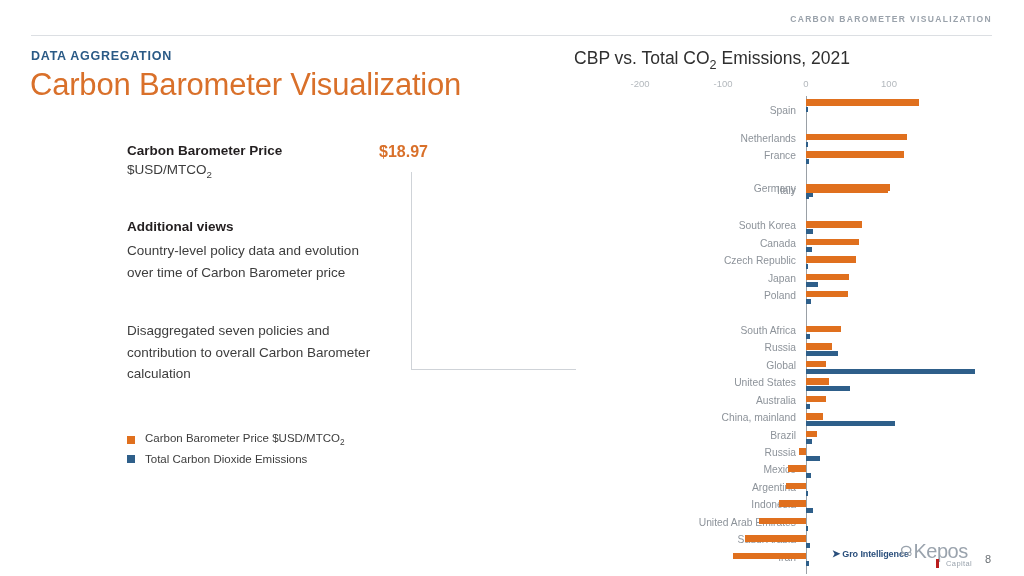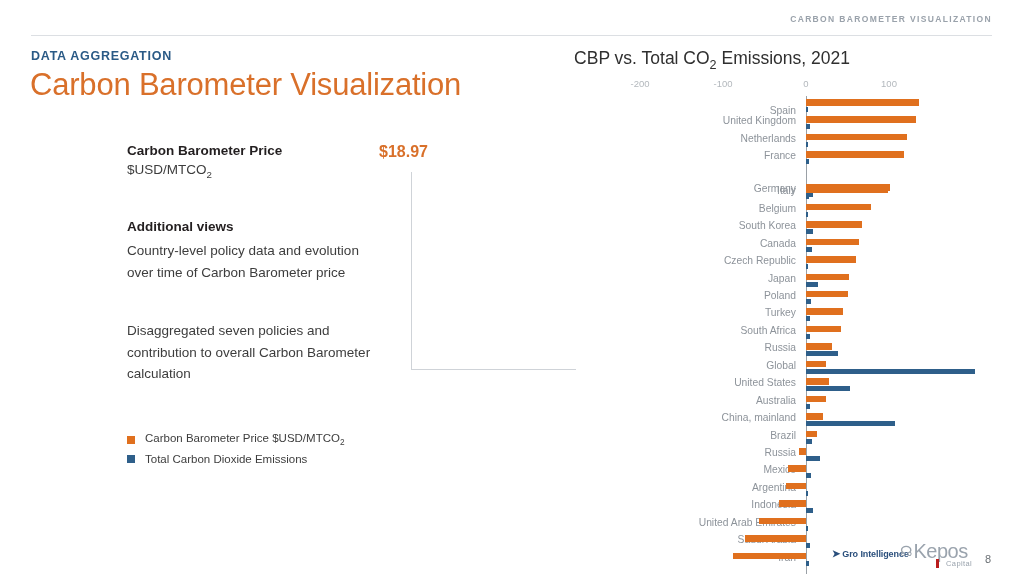--- a/index.html
+++ b/index.html
@@ -148,50 +148,40 @@
         <div class="tick-lbl" style="left: 394px;">0</div>
         <div class="tick-lbl" style="left: 477px;">100</div>
       </div>
     <div class="plot" id="plot">
       <div class="axis-line" id="axis" style="left: 394px;"></div>
     <div class="row" style="top: 1px; height: 17.45px;">
           <div class="cat-lbl" style="right: 228px; top: 1px; margin-top: 7px;">Spain</div>
           <div class="bar orange" style="top: 2px; height: 6.5px; width: 112.88px; left: 394px;"></div>
           <div class="bar blue" style="top: 10px; height: 5px; width: 2.49px; left: 394px;"></div>
         </div>
-        <div class="row" style="top: 18.45px; height: 17.45px;">
-          <div class="cat-lbl" style="right: 228px; top: 1px;">United Kingdom</div>
-          <div class="bar orange" style="top: 2px; height: 6.5px; width: 109.56px; left: 394px;"></div>
-          <div class="bar blue" style="top: 10px; height: 5px; width: 4.15px; left: 394px;"></div>
-        </div>
         <div class="row" style="top: 35.9px; height: 17.45px;">
           <div class="cat-lbl" style="right: 228px; top: 1px;">Netherlands</div>
           <div class="bar orange" style="top: 2px; height: 6.5px; width: 101.26px; left: 394px;"></div>
           <div class="bar blue" style="top: 10px; height: 5px; width: 1.66px; left: 394px;"></div>
         </div>
         <div class="row" style="top: 53.35px; height: 17.45px;">
           <div class="cat-lbl" style="right: 228px; top: 1px;">France</div>
           <div class="bar orange" style="top: 2px; height: 6.5px; width: 97.94px; left: 394px;"></div>
           <div class="bar blue" style="top: 10px; height: 5px; width: 3.32px; left: 394px;"></div>
         </div>
         <div class="row" style="top: 56px; height: 17.45px; margin-top: 30px;">
           <div class="cat-lbl" style="right: 228px; top: 1px;">Germany</div>
           <div class="bar orange" style="top: 2px; height: 6.5px; width: 83.83px; left: 394px;"></div>
           <div class="bar blue" style="top: 10px; height: 5px; width: 7.47px; left: 394px;"></div>
         </div>
         <div class="row" style="top: 88.25px; height: 17.45px;">
           <div class="cat-lbl" style="right: 228px; top: 1px;">Italy</div>
           <div class="bar orange" style="top: 2px; height: 6.5px; width: 82.17px; left: 394px;"></div>
           <div class="bar blue" style="top: 10px; height: 5px; width: 3.32px; left: 394px;"></div>
         </div>
-        <div class="row" style="top: 105.7px; height: 17.45px;">
-          <div class="cat-lbl" style="right: 228px; top: 1px;">Belgium</div>
-          <div class="bar orange" style="top: 2px; height: 6.5px; width: 64.74px; left: 394px;"></div>
-          <div class="bar blue" style="top: 10px; height: 5px; width: 1.66px; left: 394px;"></div>
-        </div>
         <div class="row" style="top: 123.15px; height: 17.45px;">
           <div class="cat-lbl" style="right: 228px; top: 1px;">South Korea</div>
           <div class="bar orange" style="top: 2px; height: 6.5px; width: 56.44px; left: 394px;"></div>
           <div class="bar blue" style="top: 10px; height: 5px; width: 6.64px; left: 394px;"></div>
         </div>
         <div class="row" style="top: 140.6px; height: 17.45px;">
           <div class="cat-lbl" style="right: 228px; top: 1px;">Canada</div>
           <div class="bar orange" style="top: 2px; height: 6.5px; width: 53.12px; left: 394px;"></div>
           <div class="bar blue" style="top: 10px; height: 5px; width: 5.81px; left: 394px;"></div>
         </div>
@@ -202,25 +192,20 @@
         </div>
         <div class="row" style="top: 158.05px; height: 17.45px;">
           <div class="cat-lbl" style="right: 228px; top: 1px;">Czech Republic</div>
           <div class="bar orange" style="top: 2px; height: 6.5px; width: 49.8px; left: 394px;"></div>
           <div class="bar blue" style="top: 10px; height: 5px; width: 1.66px; left: 394px;"></div>
         </div>
         <div class="row" style="top: 192.95px; height: 17.45px;">
           <div class="cat-lbl" style="right: 228px; top: 1px;">Poland</div>
           <div class="bar orange" style="top: 2px; height: 6.5px; width: 41.5px; left: 394px;"></div>
           <div class="bar blue" style="top: 10px; height: 5px; width: 4.98px; left: 394px;"></div>
-        </div>
-        <div class="row" style="top: 210.4px; height: 17.45px;">
-          <div class="cat-lbl" style="right: 228px; top: 1px;">Turkey</div>
-          <div class="bar orange" style="top: 2px; height: 6.5px; width: 36.52px; left: 394px;"></div>
-          <div class="bar blue" style="top: 10px; height: 5px; width: 4.15px; left: 394px;"></div>
         </div>
         <div class="row" style="top: 227.85px; height: 17.45px;">
           <div class="cat-lbl" style="right: 228px; top: 1px;">South Africa</div>
           <div class="bar orange" style="top: 2px; height: 6.5px; width: 34.86px; left: 394px;"></div>
           <div class="bar blue" style="top: 10px; height: 5px; width: 4.15px; left: 394px;"></div>
         </div>
         <div class="row" style="top: 245.3px; height: 17.45px;">
           <div class="cat-lbl" style="right: 228px; top: 1px;">Russia</div>
           <div class="bar orange" style="top: 2px; height: 6.5px; width: 25.73px; left: 394px;"></div>
           <div class="bar blue" style="top: 10px; height: 5px; width: 31.54px; left: 394px;"></div>

